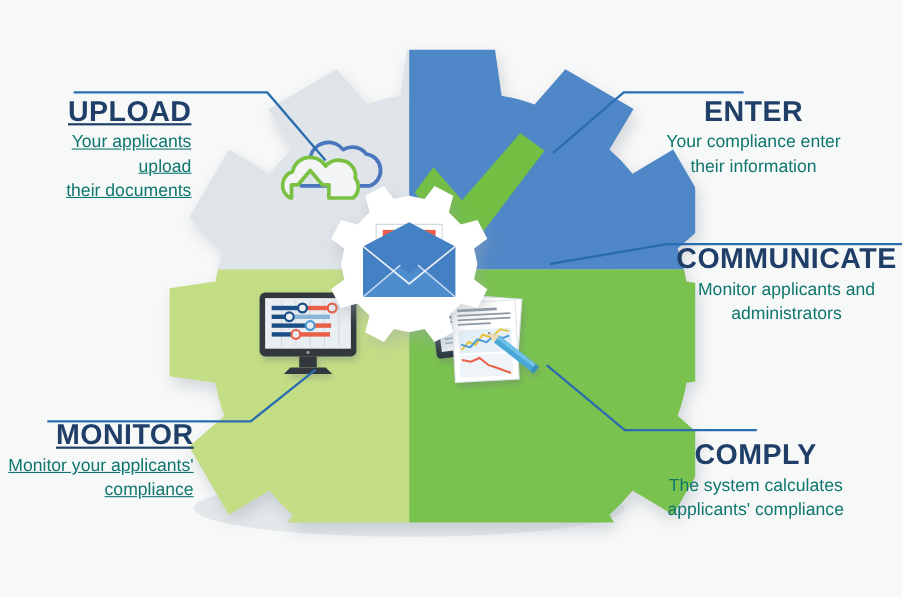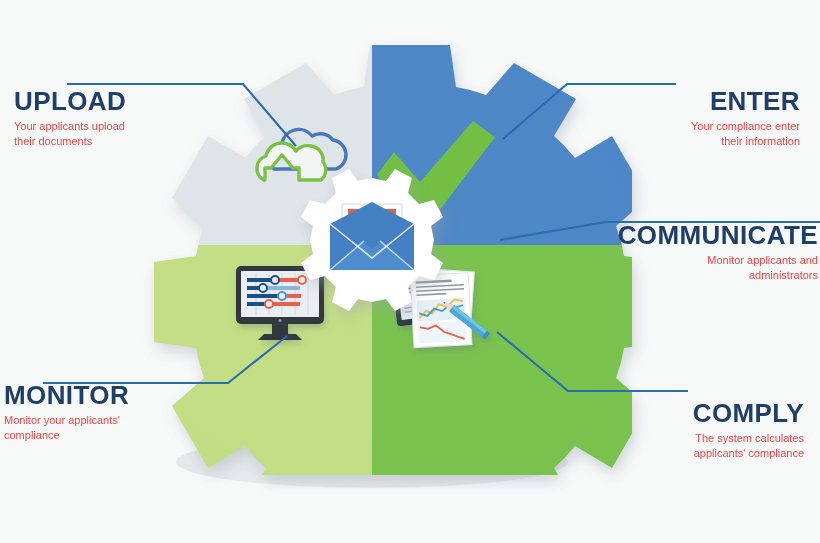--- a/index.html
+++ b/index.html
@@ -22,30 +22,30 @@
     font-weight: bold;
     font-size: 26px;
     letter-spacing: 0.4px;
     color: #1f3f69;
     line-height: 1.05;
     margin: 0;
     white-space: nowrap;
   }
   .callout .desc {
     font-family: "Liberation Sans", sans-serif;
-    font-size: 11px;
-    color: #ef4444;
+    font-size: 16px;
+    color: #0f766e;
     line-height: 1.38;
     margin: 4px 0 0 0;
     white-space: pre-line;
   }
   .callout.right .title,
-  .callout.right .desc { text-align: right; }
+  .callout.right .desc { text-align: center; }
   .callout.left .title,
-  .callout.left .desc { text-align: left; }
+  .callout.left .desc { text-align: right; text-decoration: underline; }
 
   #c-upload      { left: 14px;  top: 88px;  width: 160px; }
   #c-monitor     { left: 4px;   top: 382px; width: 172px; }
   #c-enter       { left: 570px; top: 88px;  width: 230px; }
   #c-communicate { left: 612px; top: 222px; width: 206px; }
   #c-comply      { left: 570px; top: 400px; width: 234px; }
 
   
   #lines, #gearwrap { position: absolute; left: 0; top: 0; }
   #lines { z-index: 5; }

